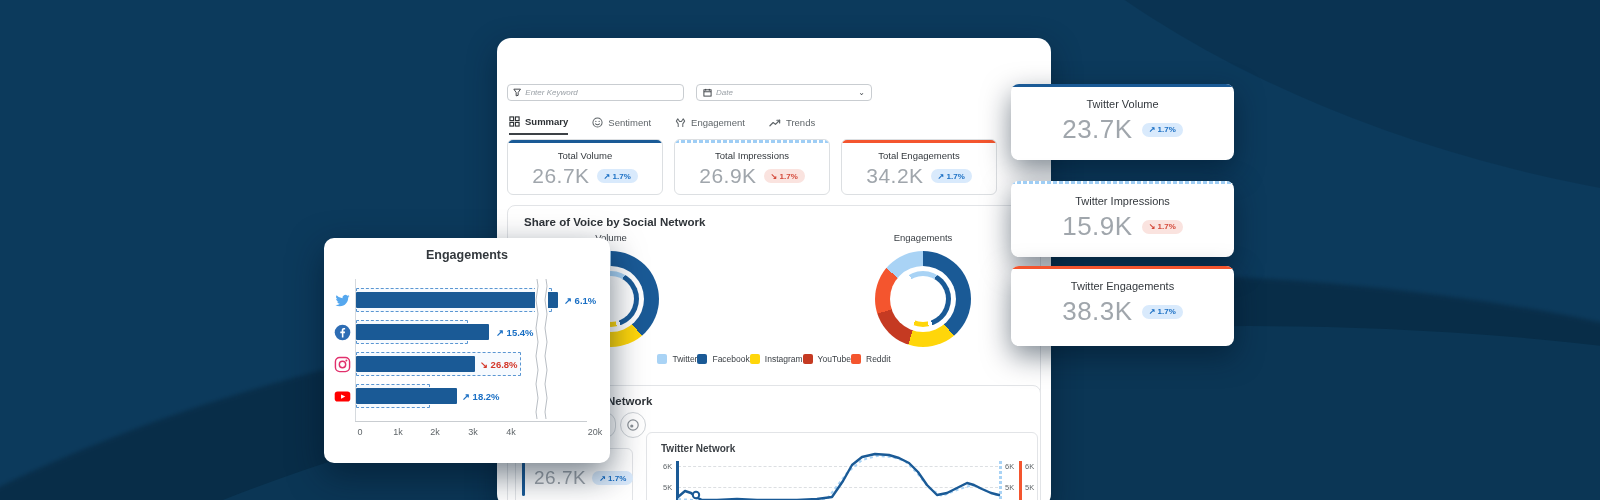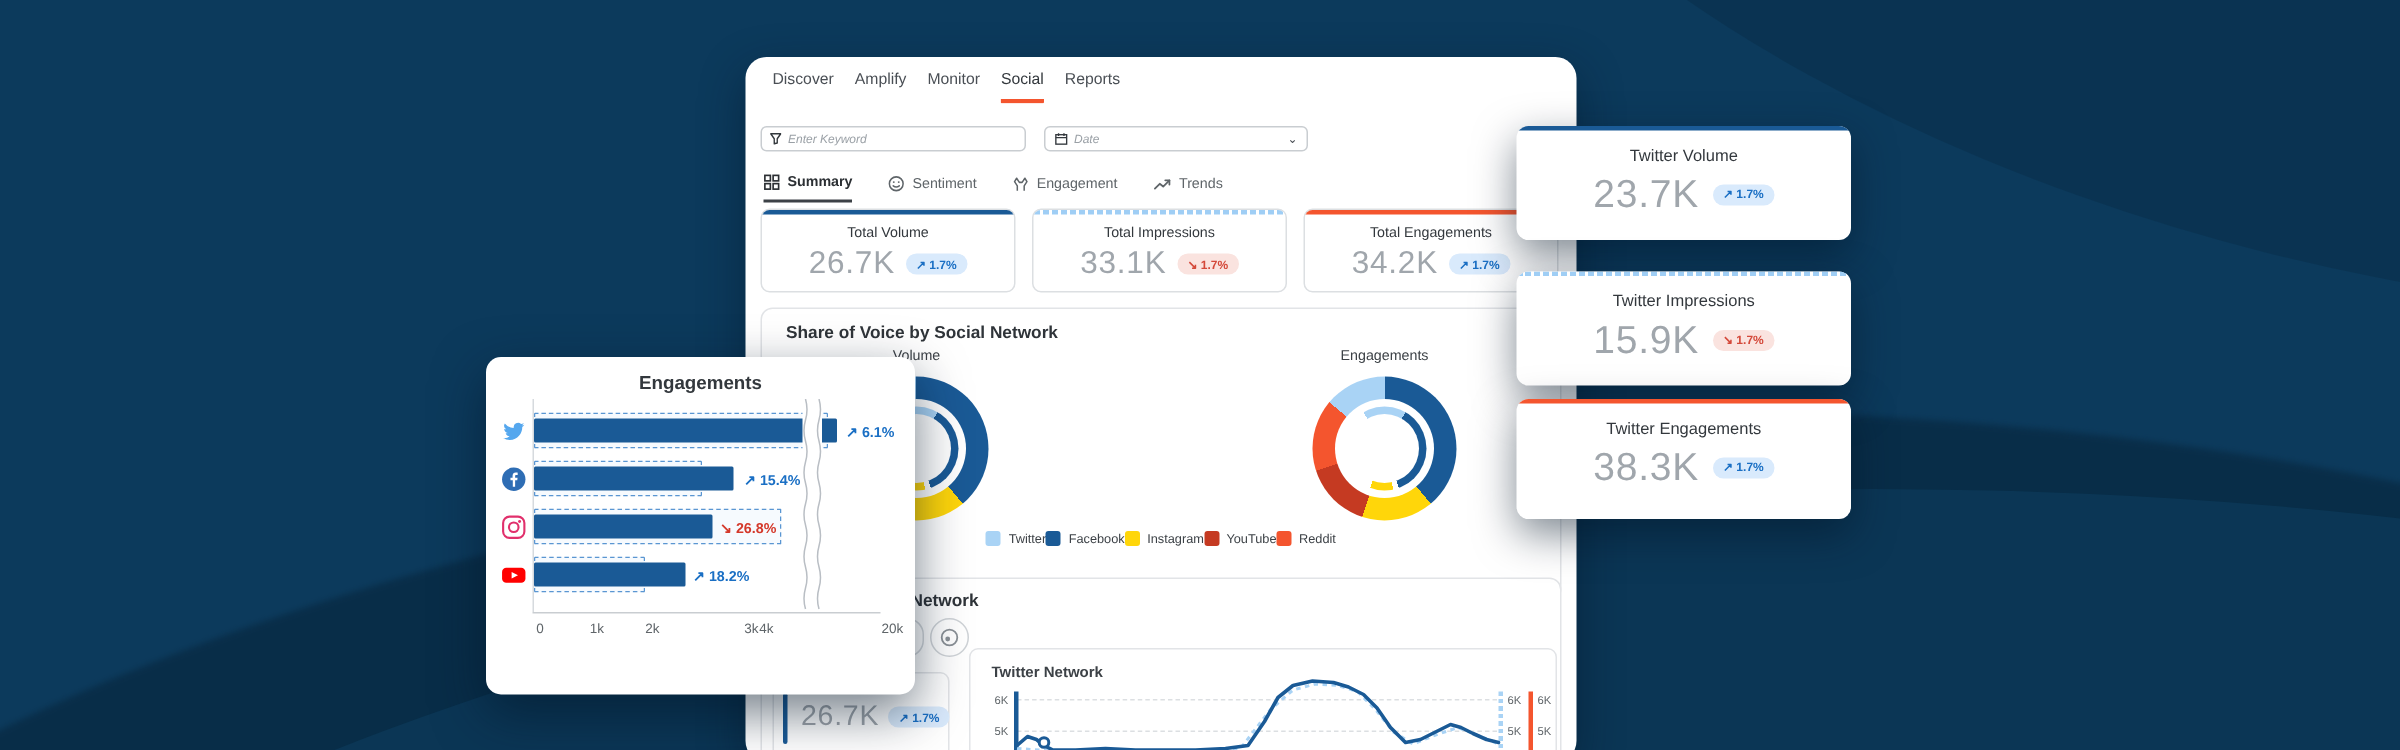--- a/index.html
+++ b/index.html
@@ -27,21 +27,21 @@
   .date-select { position:absolute; left:199px; top:46px; width:176px; height:17px; border:1px solid #c9cdd1; border-radius:4px; display:flex; align-items:center; padding:0 6px; gap:4px; }
   .date-select .lbl { font-size:8px; font-style:italic; color:#9aa0a6; flex:1; }
   .date-select .chev { font-size:8px; color:#4a4f55; }
 
   .sub-tabs { position:absolute; left:12px; top:78px; display:flex; gap:24px; }
   .sub-tab { display:flex; align-items:center; gap:5px; font-size:9.5px; color:#5f6569; padding-bottom:6px; cursor:pointer; }
   .sub-tab.active { color:#2b2f33; font-weight:bold; border-bottom:2px solid #3c4146; }
   .sub-tab svg { display:block; }
 
   .metric-row { position:absolute; left:10px; top:101px; width:534px; display:flex; gap:11px; }
-  .metric-card { width:170px; height:56px; border:1px solid #dcdfe2; border-radius:6px; position:relative; overflow:hidden; background:#fff; }
+  .metric-card { width:156px; height:56px; border:1px solid #dcdfe2; border-radius:6px; position:relative; overflow:hidden; background:#fff; }
   .metric-card .accent { position:absolute; left:0; top:0; right:0; height:3px; }
   .accent.dkblue { background:#1a5a96; }
   .accent.ltblue { background:repeating-linear-gradient(90deg,#9fcef5 0 4px,#ffffff 4px 6px); }
   .accent.orange { background:#f4552e; }
   .metric-card .mtitle { text-align:center; margin-top:10px; font-size:9.5px; color:#33383d; }
   .metric-card .mval-row { display:flex; align-items:center; justify-content:center; gap:7px; margin-top:3px; }
   .mval { font-size:21px; font-weight:300; color:#a0a6ac; letter-spacing:.5px; }
   .badge { font-size:8px; font-weight:bold; padding:2.5px 7px; border-radius:9px; white-space:nowrap; }
   .badge.up { color:#1a6fc4; background:#d9eafc; }
   .badge.down { color:#d4493a; background:#fae3df; }
@@ -78,21 +78,21 @@
   .ax-lab { position:absolute; font-size:7.5px; color:#5f6569; }
   .vline { position:absolute; top:28px; bottom:0; width:3px; }
   .vline.dk { left:29px; background:#1a5a96; }
   .vline.lb { left:352px; background:repeating-linear-gradient(180deg,#a9d3f5 0 3px,#fff 3px 5px); width:3px; }
   .vline.or { left:372px; background:#f4552e; }
   .gline { position:absolute; left:31px; width:320px; border-top:1px dashed #dcdfe2; }
 
   
   #eng-card { left:324px; top:238px; width:286px; height:225px; border-radius:10px; z-index:3; box-shadow:0 12px 34px rgba(2,20,38,.55); }
   #eng-card .etitle { text-align:center; margin-top:10px; font-size:12.5px; font-weight:bold; color:#33383d; }
-  .eng-plot { position:absolute; left:0; top:0; width:100%; height:100%;text-decoration:underline; }
+  .eng-plot { position:absolute; left:0; top:13px; width:100%; height:100%;text-decoration:underline; }
   .yaxis { position:absolute; left:31px; top:28px; height:142px; border-left:1px solid #d6dade; }
   .xaxis { position:absolute; left:31px; top:170px; width:232px; border-top:1px solid #c9cdd1; }
   .ebar-dashed { position:absolute; height:24px; border:1px dashed #5a96d2; border-radius:1px; background:#f6fafe; }
   .ebar-solid { position:absolute; height:16px; background:#1a5a96; border-radius:1px; }
   .ebar-label { position:absolute; font-size:9.5px; font-weight:bold; color:#1a6fc4; white-space:nowrap; }
   .ebar-label.neg { color:#d4382a; }
   .net-icon { position:absolute; left:10px; width:17px; height:17px; }
   .axis-break { position:absolute; left:211px; top:28px; width:13px; height:142px; background:#fff; }
   .tick { position:absolute; top:176px; font-size:9px; color:#5f6569; width:24px; text-align:center; }
   .eng-legend { position:absolute; left:0; right:0; top:193px; display:flex; justify-content:center; gap:38px; }
@@ -110,27 +110,20 @@
 </style>
 </head>
 <body>
 
 <div class="bg-wave w1"></div>
 <div class="bg-wave w2"></div>
 <div class="bg-wave w3"></div>
 
 <div class="card" id="main-dash">
 
-  <div class="nav-tabs">
-    <div class="nav-tab">Discover</div>
-    <div class="nav-tab">Amplify</div>
-    <div class="nav-tab">Monitor</div>
-    <div class="nav-tab active">Social</div>
-    <div class="nav-tab">Reports</div>
-  </div>
 
   <div class="kw-input">
     <svg width="9" height="9" viewBox="0 0 10 10">
         <path d="M1 1h8L6.2 5v3.4L3.8 9V5L1 1z" fill="none" stroke="#33383d" stroke-width="1.1" stroke-linejoin="round"></path>
       </svg>
     <input type="text" placeholder="Enter Keyword" style="">
   </div>
 
   <div class="date-select">
     <svg width="9" height="9" viewBox="0 0 10 10">
@@ -183,21 +176,21 @@
       <div class="mtitle">Total Volume</div>
       <div class="mval-row">
         <span class="mval">26.7K</span>
         <span class="badge up"><span>↗</span> <span>1.7%</span></span>
       </div>
     </div>
     <div class="metric-card">
       <div class="accent ltblue"></div>
       <div class="mtitle">Total Impressions</div>
       <div class="mval-row">
-        <span class="mval">33.1K</span>
+        <span class="mval">26.9K</span>
         <span class="badge down"><span>↘</span> <span>1.7%</span></span>
       </div>
     </div>
     <div class="metric-card">
       <div class="accent orange"></div>
       <div class="mtitle">Total Engagements</div>
       <div class="mval-row">
         <span class="mval">34.2K</span>
         <span class="badge up"><span>↗</span> <span>1.7%</span></span>
       </div>
@@ -333,21 +326,21 @@
       <svg width="13" height="142" viewBox="0 0 13 142">
         <path d="M2 0 q2 7 0 14 q-2 7 0 14 q2 7 0 14 q-2 7 0 14 q2 7 0 14 q-2 7 0 14 q2 7 0 14 q-2 7 0 14 q2 7 0 14 q-2 7 0 14" fill="none" stroke="#b9bec4" stroke-width="1"></path>
         <path d="M11 0 q2 7 0 14 q-2 7 0 14 q2 7 0 14 q-2 7 0 14 q2 7 0 14 q-2 7 0 14 q2 7 0 14 q-2 7 0 14 q2 7 0 14 q-2 7 0 14" fill="none" stroke="#b9bec4" stroke-width="1"></path>
       </svg>
     </div>
 
     <div class="xaxis"></div>
     <span class="tick" style="left:24px;">0</span>
     <span class="tick" style="left:62px;">1k</span>
     <span class="tick" style="left:99px;">2k</span>
-    <span class="tick" style="left:137px;margin-left:28px;">3k</span>
+    <span class="tick" style="left:137px;">3k</span>
     <span class="tick" style="left:175px;">4k</span>
     <span class="tick" style="left:223px;margin-left:36px;">20k</span>
 
   </div>
 </div>
 
 <div class="card tw-card" id="tw1">
   <div class="accent dkblue"></div>
   <div class="ttl">Twitter Volume</div>
   <div class="vrow">

